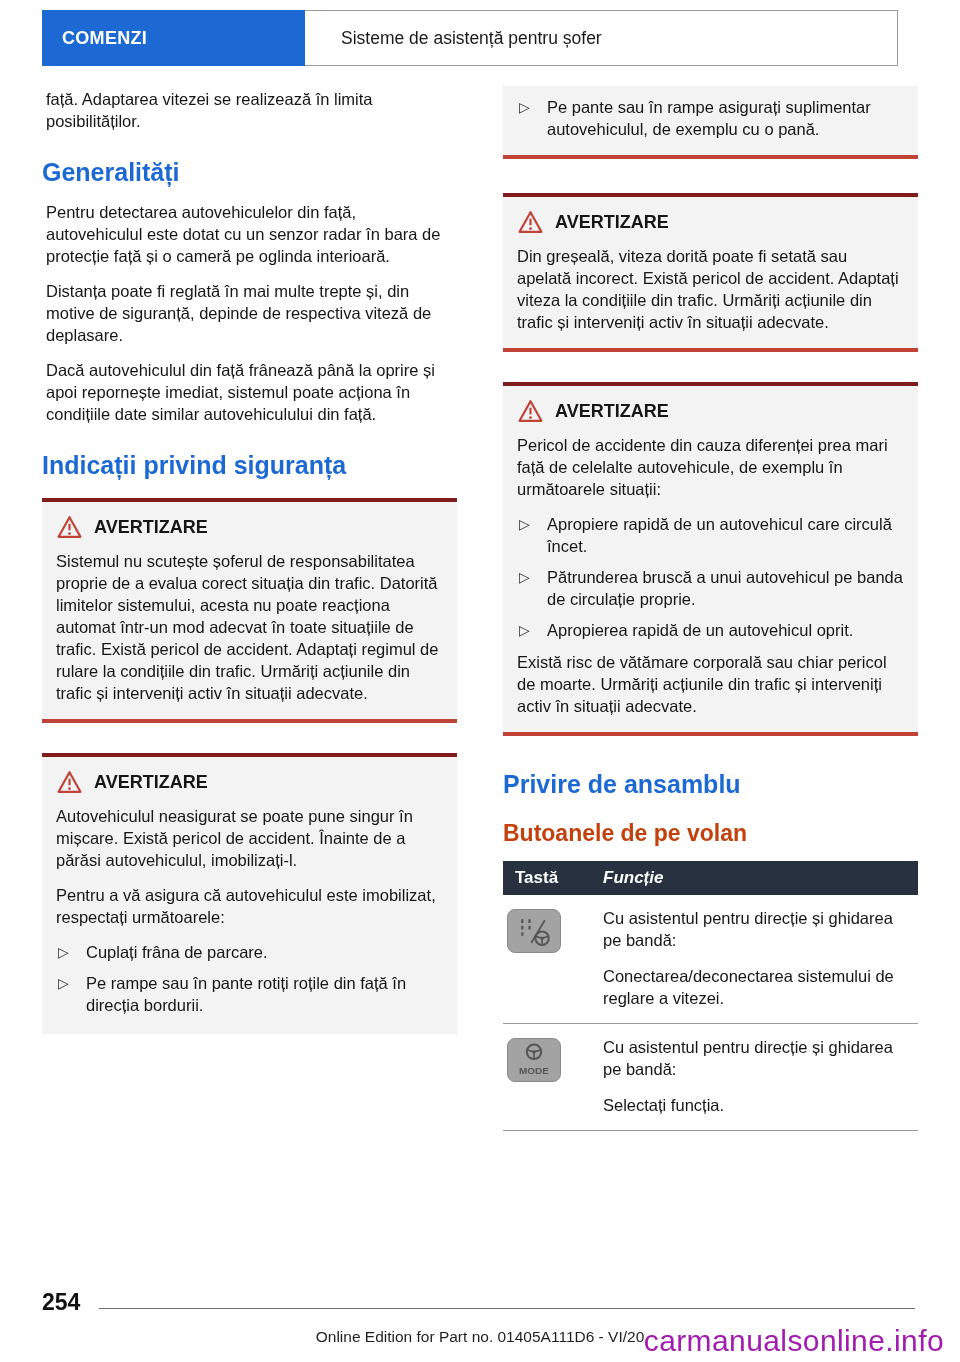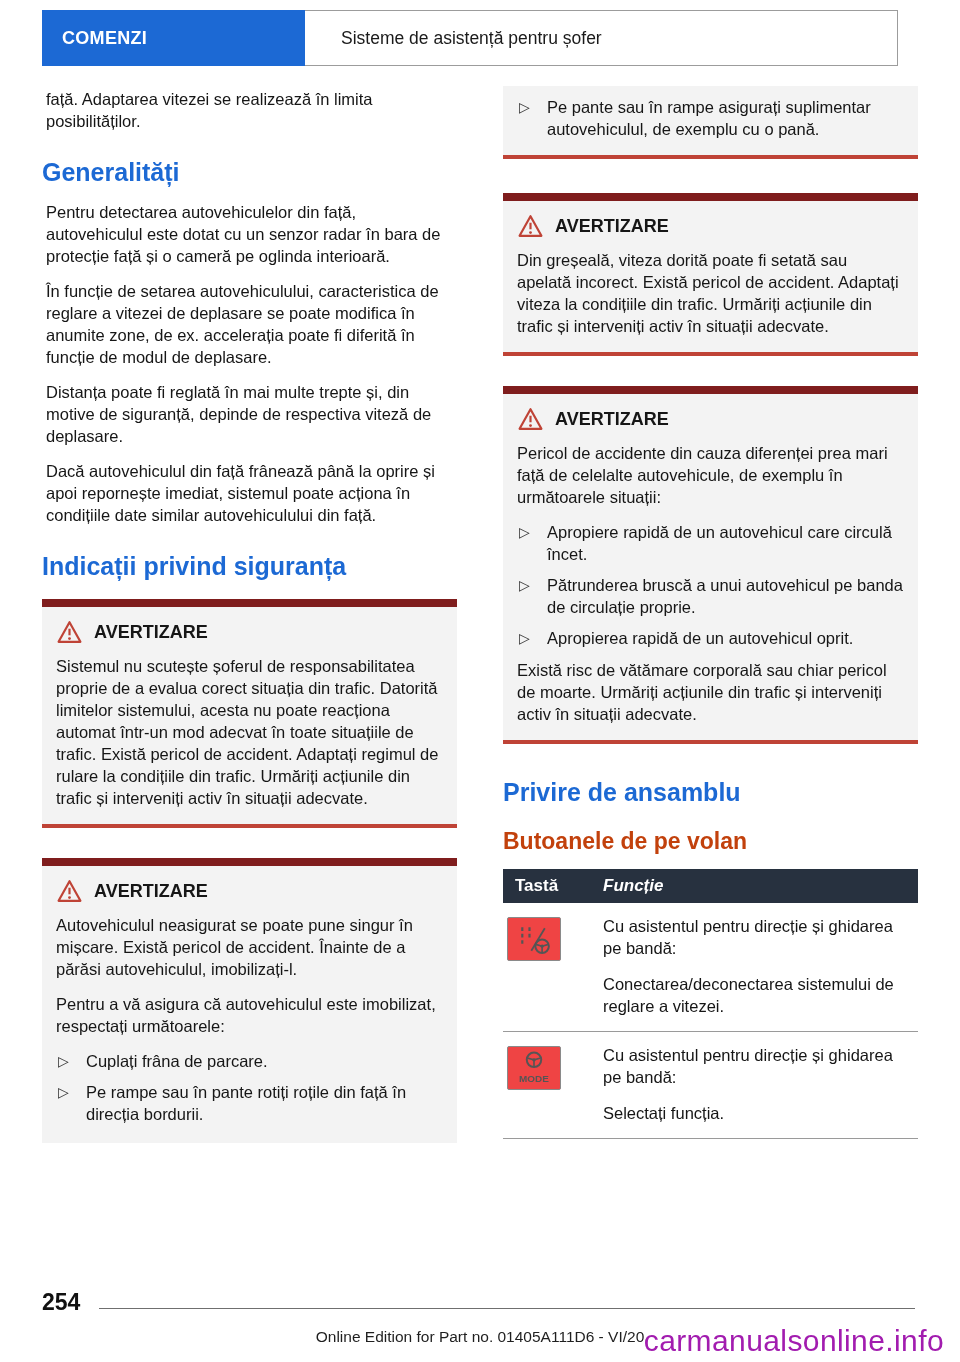--- a/index.html
+++ b/index.html
@@ -29,21 +29,21 @@
   .col { width:415px; }
   .col p { margin:0 4px 13px; font-size:16.5px; line-height:22px; }
 
   h2.blue { color:#1c69d4; font-size:25px; line-height:29px; font-weight:bold; margin:26px 0 14px; }
   h3.blue { color:#c2410c; font-size:23px; line-height:24px; font-weight:bold; margin:22px 0 16px; }
   .col > p.intro { margin-top:2px; }
 
   
   .warnbox {
     background:#f3f3f3;
-    border-top:8px solid #7f1d1d;
+    border-top:4px solid #7f1d1d;
     border-bottom:4px solid #bf4336;
     padding:13px 14px 15px;
     margin:18px 0 30px;
   }
   .warnbox.no-bottom { border-bottom:none; margin-bottom:0; padding-bottom:18px; }
   .warnbox.no-top { border-top:none; margin-top:0; padding-top:10px; }
   .warn-title { display:flex; align-items:center; gap:11px; font-weight:bold; font-size:18px; margin-bottom:11px; }
   .warn-title svg { flex:0 0 auto; }
   .warnbox p { margin:0 0 13px; }
   .warnbox p:last-child { margin-bottom:0; }
@@ -58,22 +58,22 @@
   .tbl { width:100%; margin-top:4px; }
   .tbl-head { display:flex; background:#27313f; color:#fff; font-weight:bold; font-size:17px; }
   .tbl-head .c1 { width:88px; padding:7px 0 7px 12px; }
   .tbl-head .c2 { flex:1; padding:7px 0 7px 12px;font-style:italic; }
   .tbl-row { display:flex; border-bottom:1px solid #9a9a9a; padding:12px 0 10px; }
   .icon-cell { width:88px; padding:2px 12px 2px 4px; }
   .text-cell { flex:1; padding:0 4px 0 12px; }
   .text-cell p { margin:0 0 14px; font-size:16.5px; line-height:22px; }
   .text-cell p:last-child { margin-bottom:4px; }
   .key-icon {
-    width:54px; height:44px; background:#ef4444;
-    border:1.5px solid #8a8a8a; border-radius:2px;
+    width:54px; height:44px; background:#a3a3a3;
+    border:1.5px solid #8a8a8a; border-radius:8px;
     display:flex; align-items:center; justify-content:center;
   }
 
   
   .footer-row { position:absolute; left:42px; right:45px; bottom:46px; display:flex; align-items:flex-end; gap:19px; }
   .page-number { font-size:23px; font-weight:bold; color:#111; }
   .footer-rule { flex:1; border-bottom:1.5px solid #6f6f6f; margin-bottom:7px; }
   .edition { position:absolute; bottom:16px; left:0; width:100%; text-align:center; font-size:15.5px; color:#1f1f1f; }
   .watermark {
     position:absolute; bottom:4px; right:16px;
@@ -90,21 +90,20 @@
     <div class="section-box">Sisteme de asistență pentru șofer</div>
   </div>
 
   <div class="columns">
 
     <div class="col">
       <p class="intro">față. Adaptarea vitezei se realizează în limita posibilităților.</p>
 
       <h2 class="blue">Generalități</h2>
       <p>Pentru detectarea autovehiculelor din față, autovehiculul este dotat cu un senzor radar în bara de protecție față și o cameră pe oglinda interioară.</p>
-      <p>În funcție de setarea autovehiculului, caracteristica de reglare a vitezei de deplasare se poate modifica în anumite zone, de ex. accelerația poate fi diferită în funcție de modul de deplasare.</p>
       <p>Distanța poate fi reglată în mai multe trepte și, din motive de siguranță, depinde de respectiva viteză de deplasare.</p>
       <p>Dacă autovehiculul din față frânează până la oprire și apoi repornește imediat, sistemul poate acționa în condițiile date similar autovehiculului din față.</p>
 
       <h2 class="blue">Indicații privind siguranța</h2>
 
       <div class="warnbox">
         <div class="warn-title">
           <svg width="27" height="24" viewBox="0 0 24 22">
             <path d="M12 2 L22 20 L2 20 Z" fill="none" stroke="#bf4336" stroke-width="2" stroke-linejoin="round"></path>
             <line x1="12" y1="8" x2="12" y2="14" stroke="#bf4336" stroke-width="2"></line>

